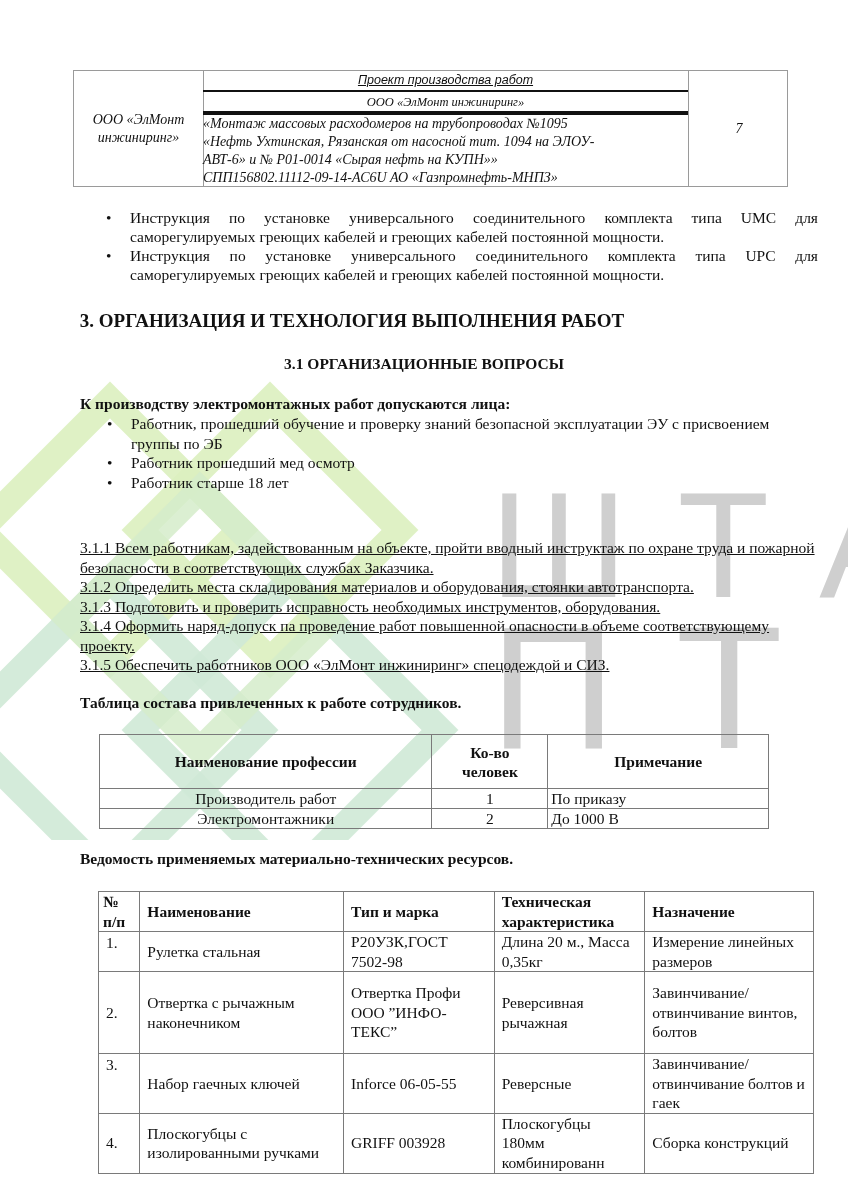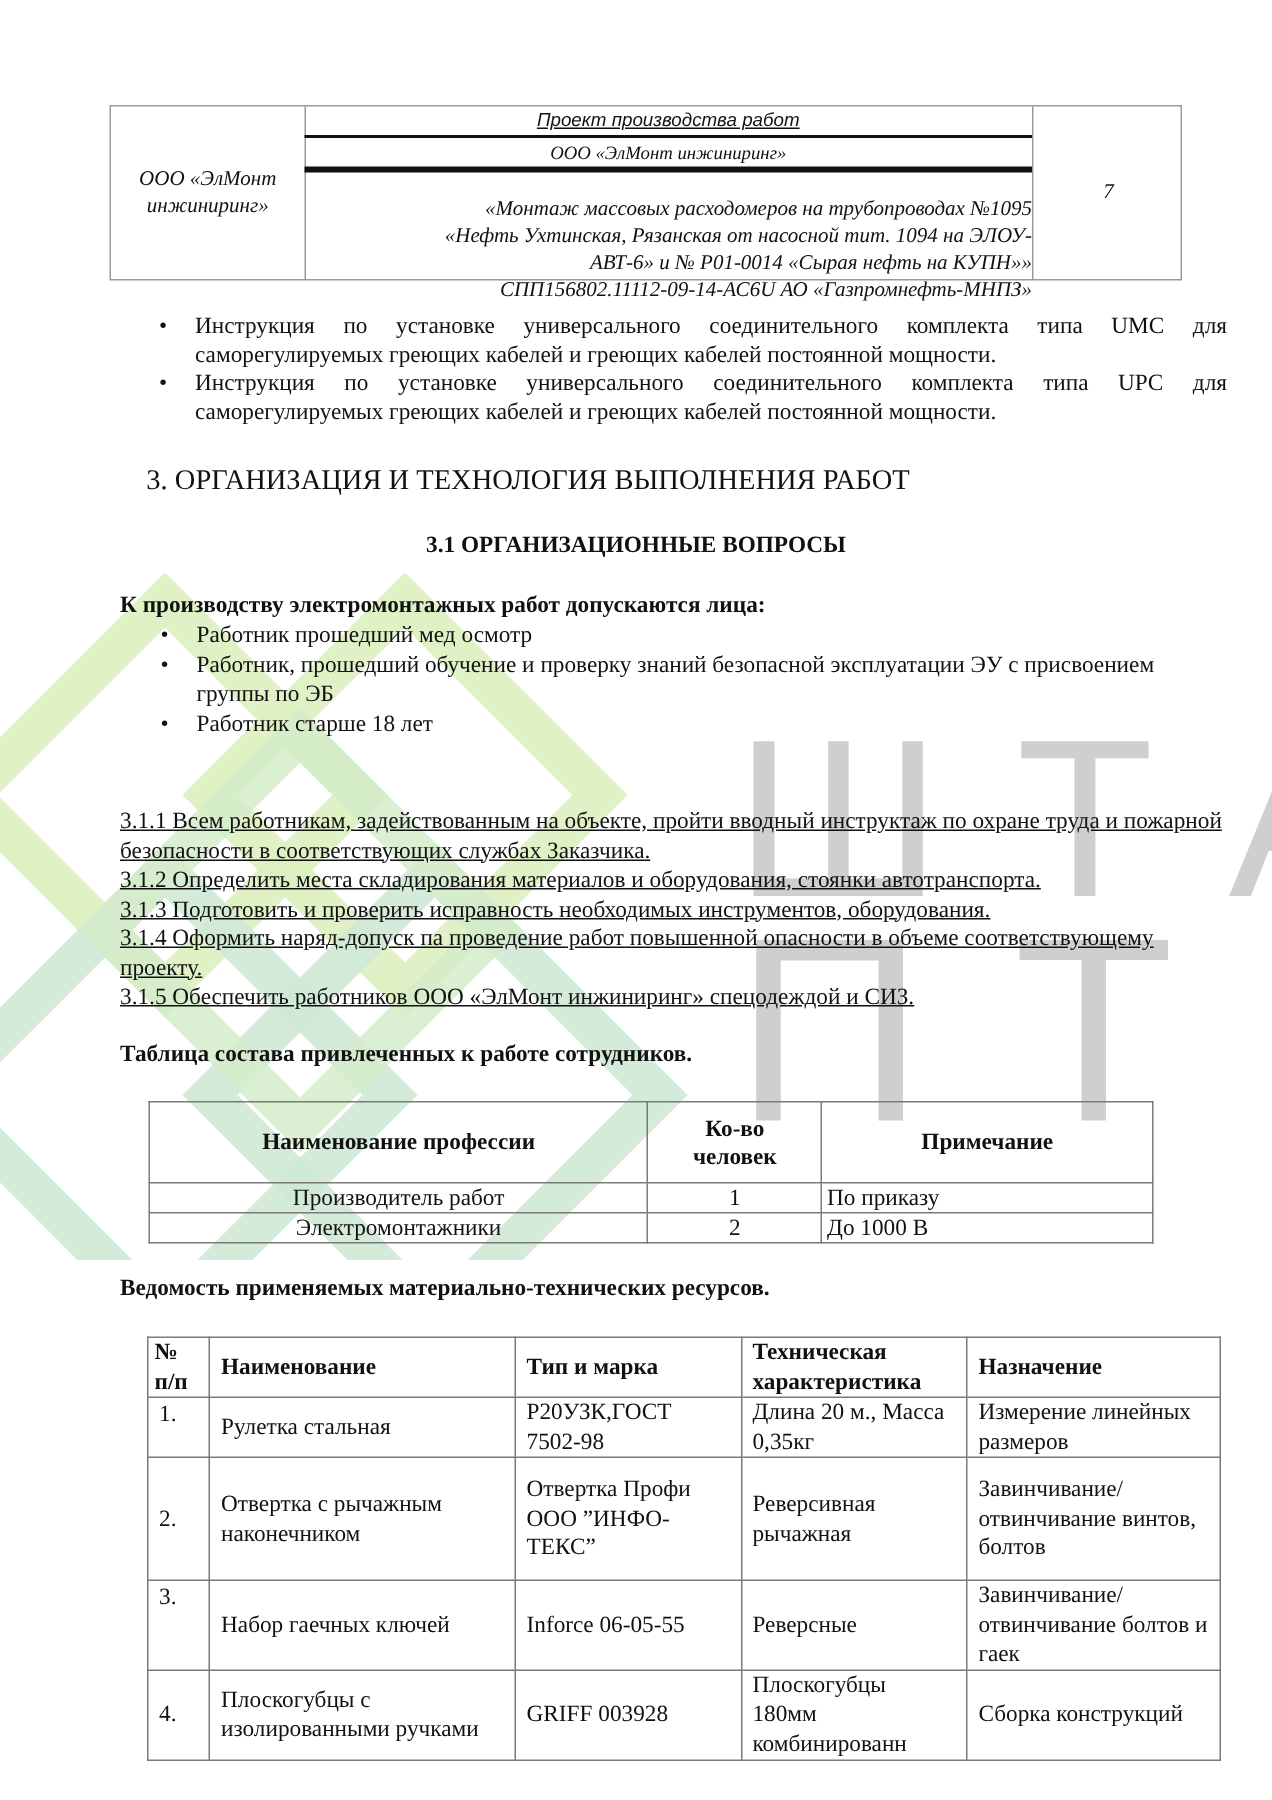--- a/index.html
+++ b/index.html
@@ -19,28 +19,28 @@
   .hdr-left { position: absolute; left: 0; top: 0; width: 129px; height: 100%;
               border-right: 1px solid #9a9a9a; display: flex; align-items: center; justify-content: center;
               text-align: center; font-size: 14px; line-height: 18px; }
   .hdr-mid { position: absolute; left: 129px; top: 0; width: 485px; height: 100%; }
   .hdr-right { position: absolute; left: 614px; top: 0; width: 100px; height: 100%;
                border-left: 1px solid #9a9a9a; display: flex; align-items: center; justify-content: center;
                font-size: 14px; }
   .hdr-r1 { height: 19px; border-bottom: 2px solid #111; text-align: center;
             font-family: "Liberation Sans", sans-serif; font-size: 12.5px; line-height: 19px; text-decoration: underline; }
   .hdr-r2 { height: 19px; border-bottom: 4px solid #111; text-align: center; font-size: 12.5px; line-height: 20px; }
-  .hdr-r3 { text-align: right; font-size: 14px; line-height: 18px; padding-top: 16px; }
+  .hdr-r3 { text-align: left; font-size: 14px; line-height: 18px; padding-top: 0; }
 
   .bullets { position: absolute; left: 80px; top: 208px; width: 738px; font-size: 15.5px; line-height: 19px; }
   .bullets .b { position: relative; padding-left: 50px; text-align: justify; text-align-last: left; margin-bottom: 0; }
   .bullets .b::before { content: "•"; position: absolute; left: 26px; top: 0; }
 
   .h1 { position: absolute; left: 0; width: 704px; top: 310px; text-align: center;
-        font-weight: normal; font-size: 19px; }
+        font-weight: bold; font-size: 19px; }
   .h2 { position: absolute; left: 0; width: 848px; top: 355px; text-align: center;
         font-weight: bold; font-size: 15.5px; }
 
   .lead { position: absolute; left: 80px; top: 395px; font-weight: bold; font-size: 15.5px; }
   .req { position: absolute; left: 80px; top: 414px; width: 720px; font-size: 15.5px; line-height: 19.5px; }
   .req .b { position: relative; padding-left: 51px; }
   .req .b::before { content: "•"; position: absolute; left: 27px; top: 0; }
 
   .steps { position: absolute; left: 80px; top: 538px; width: 745px; font-size: 15.5px; line-height: 19.5px; text-decoration: underline; }
 
@@ -101,22 +101,22 @@
   <div class="bullets">
     <div class="b">Инструкция по установке универсального соединительного комплекта типа UMC для саморегулируемых греющих кабелей и греющих кабелей постоянной мощности.</div>
     <div class="b">Инструкция по установке универсального соединительного комплекта типа UPC для саморегулируемых греющих кабелей и греющих кабелей постоянной мощности.</div>
   </div>
 
   <div class="h1">3.  ОРГАНИЗАЦИЯ И ТЕХНОЛОГИЯ ВЫПОЛНЕНИЯ РАБОТ</div>
   <div class="h2">3.1 ОРГАНИЗАЦИОННЫЕ ВОПРОСЫ</div>
 
   <div class="lead">К производству электромонтажных работ допускаются лица:</div>
   <div class="req">
+    <div class="b">Работник, прошедший обучение и проверку знаний безопасной эксплуатации ЭУ с присвоением группы по ЭБ</div>
     <div class="b">Работник прошедший мед осмотр</div>
-    <div class="b">Работник, прошедший обучение и проверку знаний безопасной эксплуатации ЭУ с присвоением группы по ЭБ</div>
     <div class="b">Работник старше 18 лет</div>
   </div>
 
   <div class="steps">
     <div>3.1.1  Всем работникам, задействованным на объекте, пройти вводный инструктаж по охране труда и пожарной безопасности в соответствующих службах Заказчика.</div>
     <div>3.1.2  Определить места складирования материалов и оборудования, стоянки автотранспорта.</div>
     <div>3.1.3  Подготовить и проверить исправность необходимых инструментов, оборудования.</div>
     <div>3.1.4  Оформить наряд-допуск па проведение работ повышенной опасности в объеме соответствующему проекту.</div>
     <div>3.1.5  Обеспечить работников ООО «ЭлМонт инжиниринг» спецодеждой и СИЗ.</div>
   </div>

